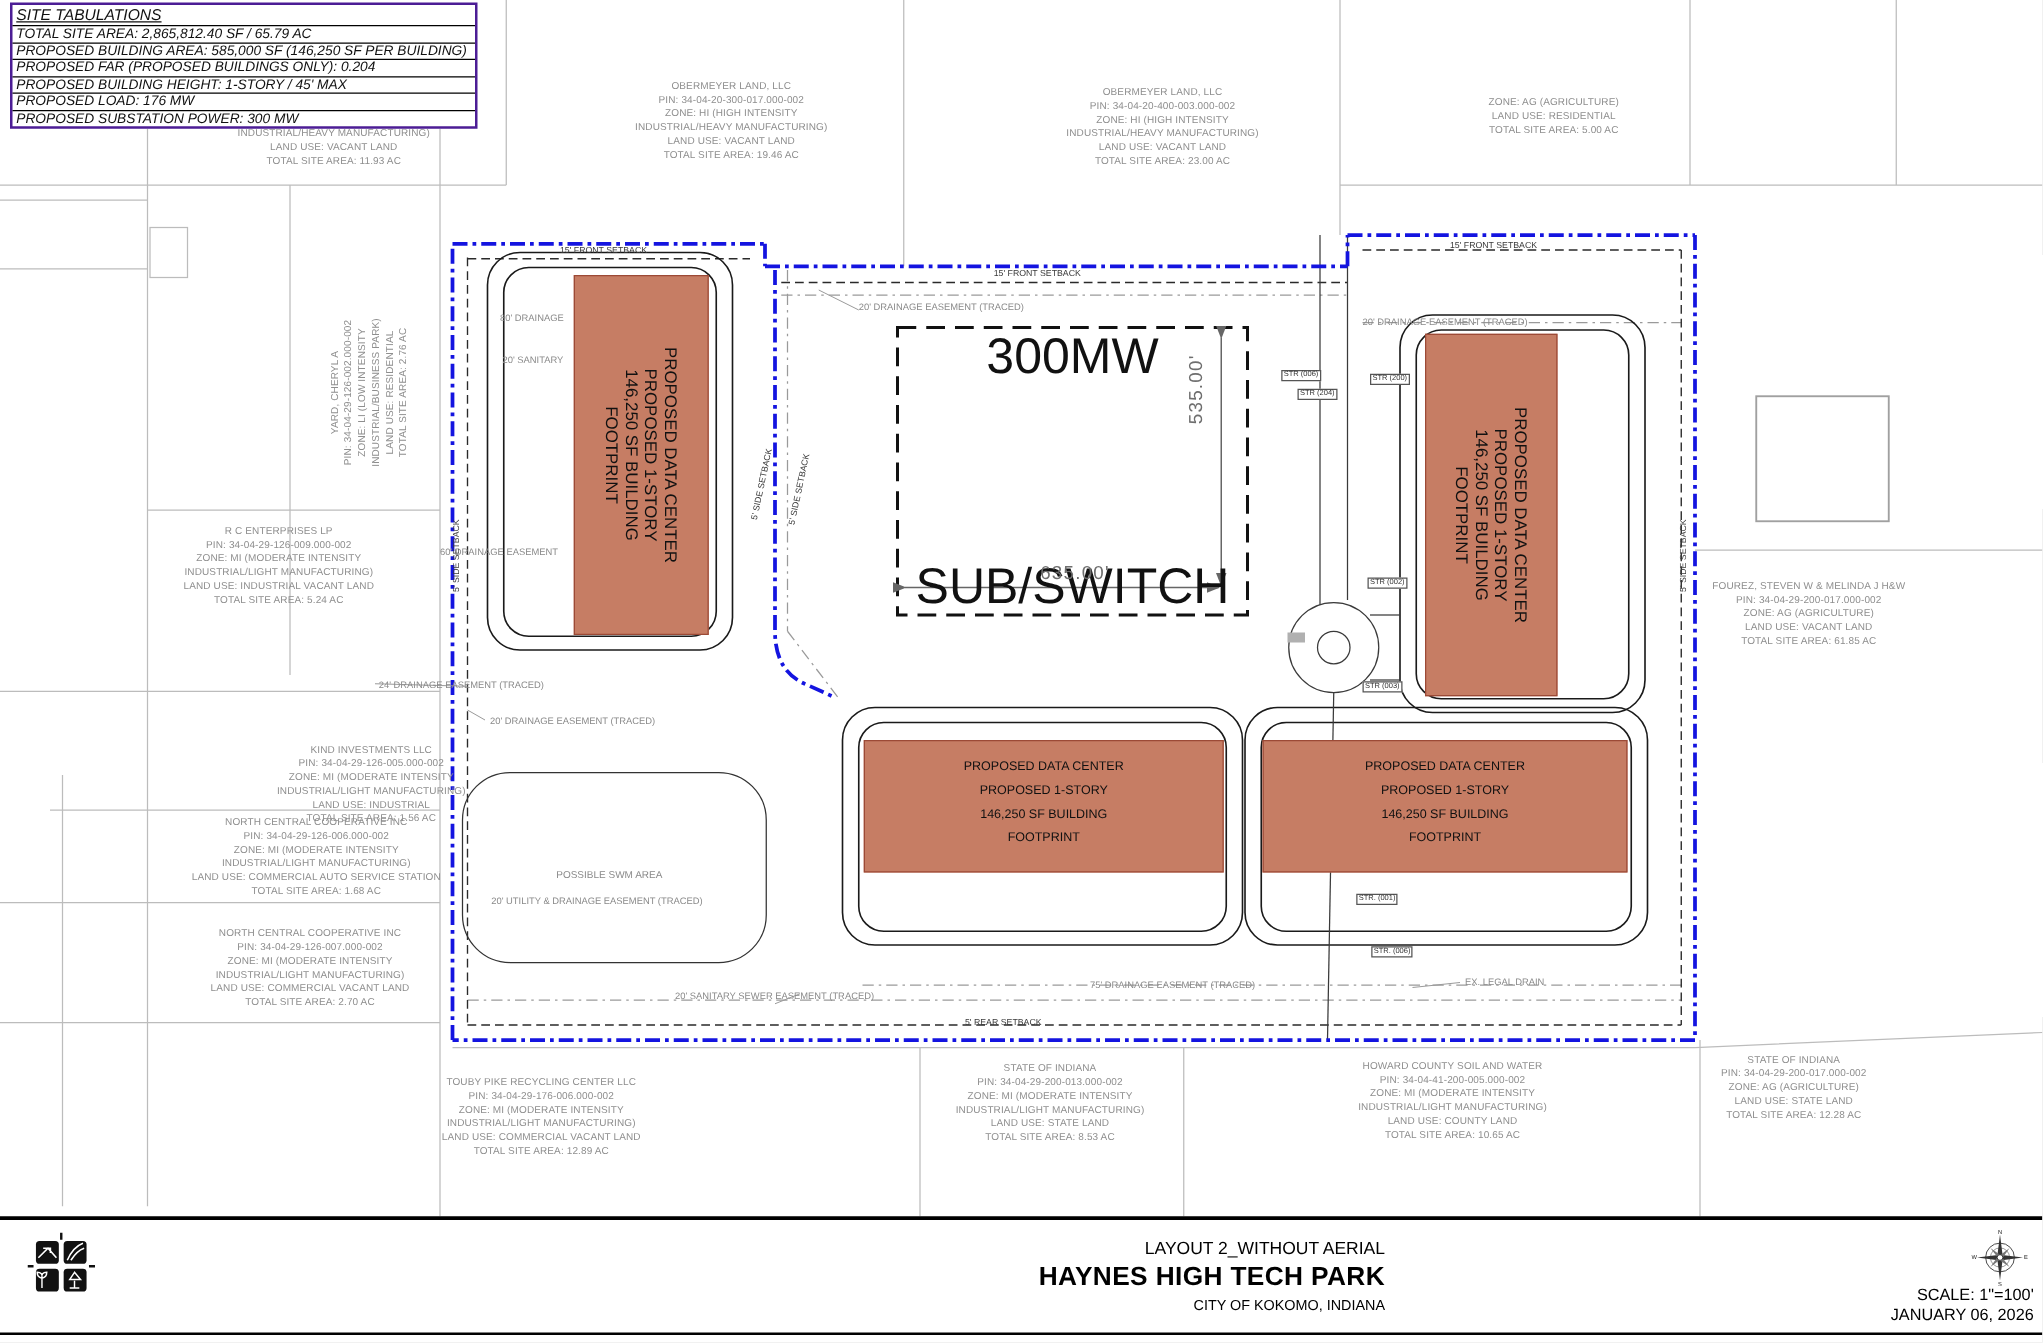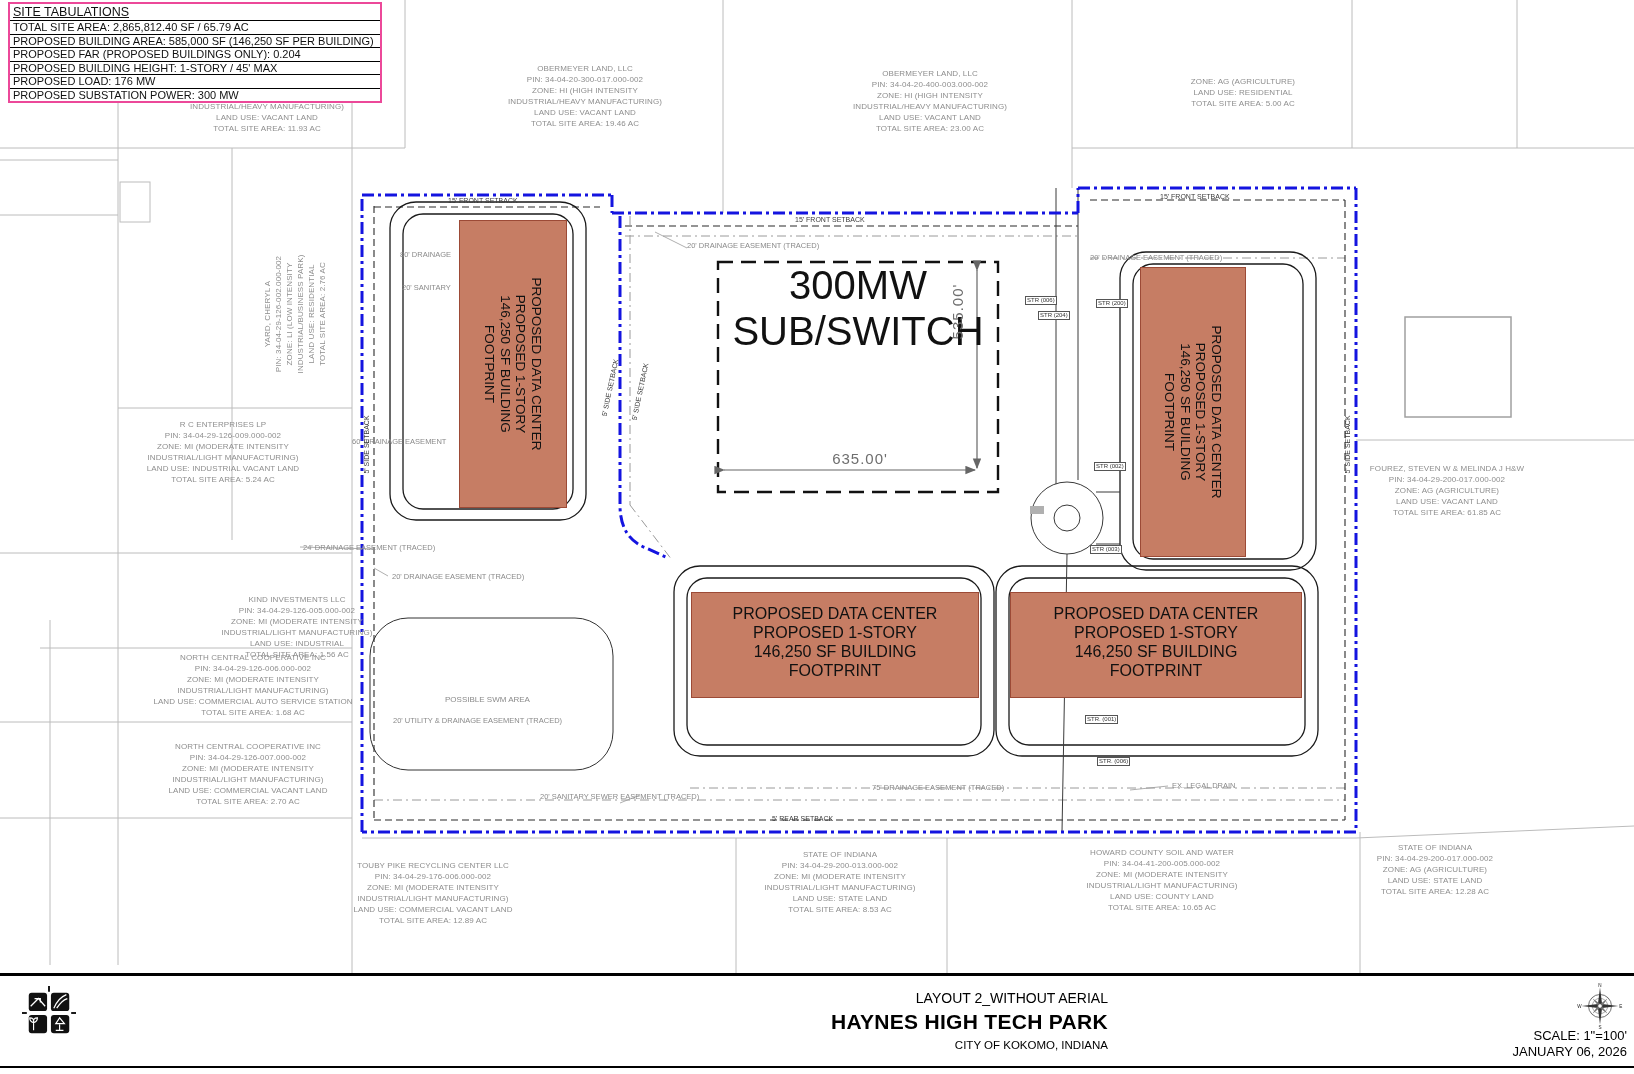--- a/index.html
+++ b/index.html
@@ -15,31 +15,31 @@
   .ann.dark{color:#3a3a3a;font-size:7px;}
   .ann.under{z-index:1;}
   .ann.rot90{transform:rotate(-90deg);transform-origin:center;text-align:center;}
   .ann.rot78{transform:rotate(-78deg);transform-origin:center;text-align:center;}
   .dim{position:absolute;font-size:15px;color:#6e6e6e;z-index:3;text-align:center;letter-spacing:1px;}
   .dim.v{transform:rotate(-90deg);transform-origin:center;}
   
   .bldg{position:absolute;background:#c67d64;border:1.5px solid #9c4a36;z-index:2;box-sizing:border-box;}
   .bldg-text{position:absolute;color:#111;text-align:center;white-space:pre-line;z-index:2;}
   .bldg-text.vert{font-size:13.5px;line-height:15.5px;transform:rotate(90deg);transform-origin:center;}
-  .bldg-text.horz{font-size:16px;line-height:19px;}
+  .bldg-text.horz{font-size:10px;line-height:19px;}
   
   .sub-box{position:absolute;left:718px;top:262px;width:280px;height:230px;z-index:2;
-           display:flex;flex-direction:column;align-items:center;justify-content:flex-start;}
+           display:flex;flex-direction:column;align-items:center;justify-content:space-between;}
   .sub-line{font-size:40px;line-height:46px;color:#111;letter-spacing:0px;}
   
   .str{position:absolute;font-size:6px;line-height:7px;color:#333;background:#fff;
        border:0.5px solid #555;padding:0 1px;z-index:4;white-space:nowrap;}
   
-  .tabs{position:absolute;left:8px;top:2px;width:374px;background:#fff;border:2px solid #ec4899;
-        z-index:6;box-sizing:border-box;}
+  .tabs{position:absolute;left:8px;top:2px;width:374px;background:#fff;border:2px solid #4c1d95;
+        z-index:6;box-sizing:border-box;font-style:italic;}
   .tabs .t-title{font-size:12.5px;padding:1px 3px;border-bottom:1.5px solid #000;color:#111;
         text-decoration:underline;}
   .tabs .t-row{font-size:11px;line-height:12.5px;padding:0 3px;border-bottom:1px solid #000;color:#111;}
   .tabs .t-row:last-child{border-bottom:none;}
   
   .tb-rule{position:absolute;left:0;width:1634px;background:#000;z-index:6;}
   .tb-center{position:absolute;left:508px;top:990px;width:600px;text-align:right;z-index:6;color:#000;}
   .tb-layout{font-size:14px;}
   .tb-project{font-size:21px;font-weight:700;margin-top:4px;letter-spacing:0.3px;}
   .tb-city{font-size:11.5px;margin-top:5px;}

